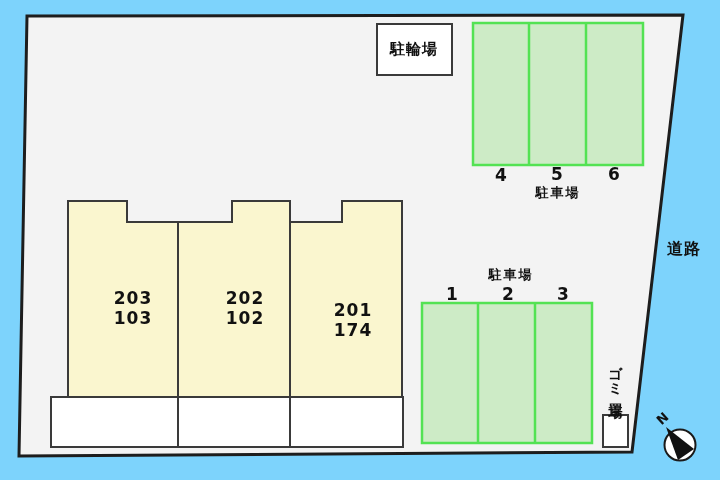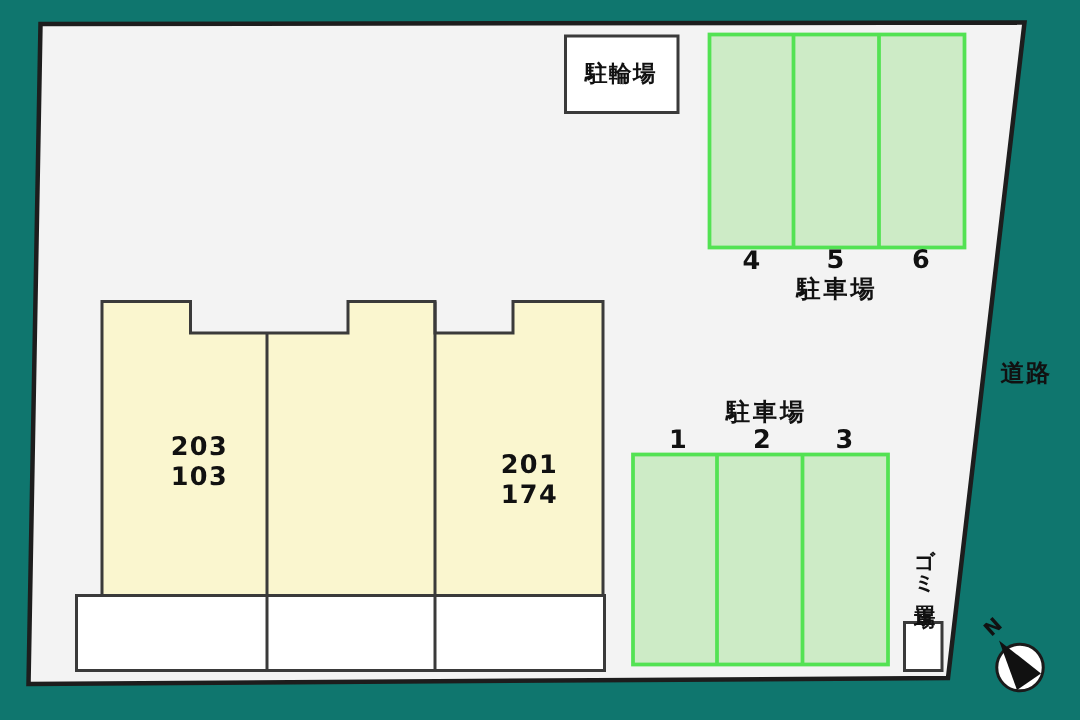--- a/index.html
+++ b/index.html
@@ -7,31 +7,31 @@
     --c-boundary:#1d1d1d;
     --c-building-fill:#faf6cf;
     --c-building-border:#3a3a3a;
     --c-parking-fill:#cdebc6;
     --c-parking-border:#53e253;
     --c-box-fill:#ffffff;
     --c-text:#111111;
   }
   html,body{margin:0;padding:0;background:#ffffff;}
   .canvas{
-    position:relative;width:720px;height:480px;background:#0f766e;overflow:hidden;
+    position:relative;width:720px;height:480px;background:#7dd3fc;overflow:hidden;
     font-family:"DejaVu Sans","Liberation Sans",sans-serif;
     color:var(--c-text);
   }
   .canvas svg{position:absolute;left:0;top:0;}
   .lbl{
     position:absolute;transform:translate(-50%,-50%);
     font-weight:bold;white-space:nowrap;color:var(--c-text);line-height:1.1;
   }
   .lbl-bike{font-size:15px;letter-spacing:1px;}
-  .lbl-parking{font-size:16px;letter-spacing:2px;}
+  .lbl-parking{font-size:13px;letter-spacing:2px;}
   .lbl-stall{font-size:17px;}
   .lbl-unit{font-size:17px;text-align:center;line-height:20px;letter-spacing:1px;}
   .lbl-unit span{display:block;margin-left:12px;}
   .lbl-road{font-size:16px;letter-spacing:1px;text-align:right;}
   .lbl-garbage{
     font-size:14px;writing-mode:vertical-rl;text-orientation:upright;
     letter-spacing:2px;line-height:1;
   }
   .lbl-north{font-size:13px;transform:translate(-50%,-50%) rotate(-42deg);}
   
@@ -96,20 +96,24 @@
 
   <div class="lbl lbl-parking" style="left:511px;top:275px;">駐車場</div>
   <div class="lbl lbl-stall" style="left:452px;top:294px;">1</div>
   <div class="lbl lbl-stall" style="left:508px;top:294px;">2</div>
   <div class="lbl lbl-stall" style="left:563px;top:294px;">3</div>
 
   <div class="lbl lbl-unit" style="left:127px;top:308px;">
     <span>203</span>
     <span>103</span>
   </div>
+  <div class="lbl lbl-unit" style="left:239px;top:308px;">
+    <span>202</span>
+    <span>102</span>
+  </div>
   <div class="lbl lbl-unit" style="left:347px;top:320px;">
     <span>201</span>
     <span>174</span>
   </div>
 
   <div class="lbl lbl-road" style="left:684px;top:249px;">道路</div>
 
   <div class="lbl lbl-garbage" style="left:616px;top:376px;">ゴミ置場</div>
 
   <div class="lbl lbl-north" style="left:663px;top:419px;">N</div>

